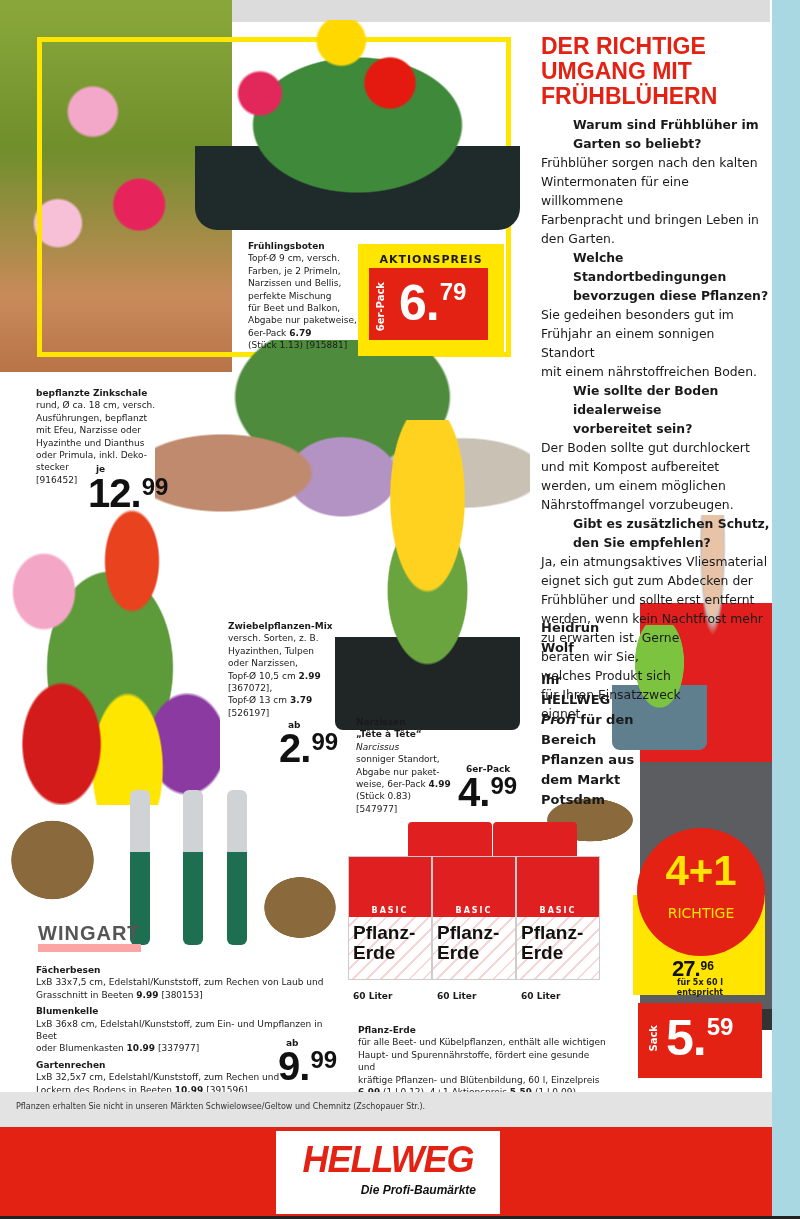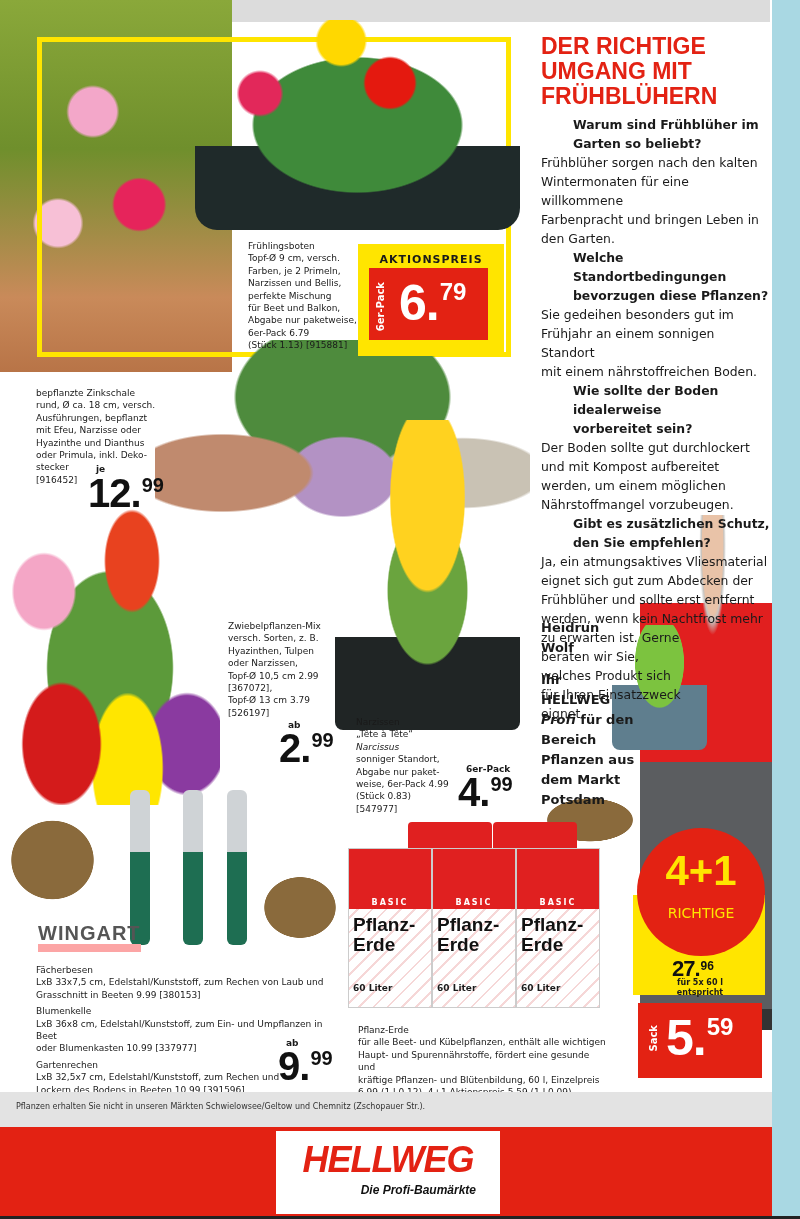--- a/index.html
+++ b/index.html
@@ -50,40 +50,40 @@
                 linear-gradient(180deg, transparent 17%, #e11f1f 17%, #e11f1f 48%, #5b5d60 48%, #5b5d60 96%, #333 96%); border-radius: 30px 30px 0 0; }
   .lavender { left: 612px; top: 625px; width: 95px; height: 125px;
     background: radial-gradient(ellipse at 50% 30%, #7cc33f 0 36%, transparent 37%),
                 linear-gradient(180deg, transparent 48%, #5f7e8e 48%); border-radius: 8px; }
   .soil1 { left: 0; top: 810px; width: 105px; height: 100px; background: radial-gradient(ellipse, #8a6a3c 0 55%, transparent 56%); }
   .soil2 { left: 250px; top: 865px; width: 100px; height: 85px; background: radial-gradient(ellipse, #8a6a3c 0 50%, transparent 51%); }
   .soil3 { left: 530px; top: 790px; width: 120px; height: 60px; background: radial-gradient(ellipse, #8a6a3c 0 50%, transparent 51%); }
   .tool { width: 20px; height: 155px; top: 790px; background: linear-gradient(180deg, #cfd3d6 0 40%, #1e6e52 40%); border-radius: 6px; }
 
   
-  .bag { width: 84px; height: 160px; background: repeating-linear-gradient(135deg, #fff 0 8px, #f6d7d7 8px 10px); border: 1px solid #ccc; }
+  .bag { width: 84px; height: 124px; background: repeating-linear-gradient(135deg, #fff 0 8px, #f6d7d7 8px 10px); border: 1px solid #ccc; margin-top: 8px; }
   .bag-top { height: 48px; background: #e02020; }
   .bag-basic { height: 12px; background: #e02020; color: #fff; font-size: 8px; text-align: center; letter-spacing: 2px; font-weight: bold; line-height: 12px; }
   .bag-name { font-family: "Liberation Sans", sans-serif; font-weight: bold; font-size: 19px; line-height: 20px; padding: 6px 4px 0; color: #111; }
   .bag-vol { font-size: 9px; font-weight: bold; padding: 28px 4px 0; }
   .bag-back { width: 84px; height: 40px; background: #e02020; border-radius: 4px 4px 0 0; }
 
   
   .h-title { font-family: "Liberation Sans", sans-serif; font-weight: bold; color: #e32213; font-size: 23px; line-height: 25px; }
   .q { font-weight: bold; font-size: 12.4px; line-height: 19px; margin-left: 32px; }
   .a { font-size: 12.4px; line-height: 19px; }
   .small { font-size: 9px; line-height: 12.4px; }
-  .small b { font-weight: normal; }
+  .small b { font-weight: bold; }
   .sig { font-weight: bold; font-size: 13px; line-height: 20px; }
 
   
   .price { font-family: "Liberation Sans", sans-serif; font-weight: bold; color: #111; line-height: 1; white-space: nowrap; }
   .price .main { font-size: 40px; letter-spacing: -1px; }
   .price .dot { font-size: 40px; }
-  .price .cents { font-size: 20px; vertical-align: top; position: relative; top: 2px; }
+  .price .cents { font-size: 24px; vertical-align: top; position: relative; top: 2px; }
   .price-label { font-size: 9px; font-weight: bold; margin-left: 8px; }
 
   .aktion-box { left: 358px; top: 244px; width: 146px; height: 112px; background: #ffe500; }
   .aktion-label { left: 358px; top: 253px; width: 146px; text-align: center; font-weight: bold; font-size: 11px; letter-spacing: 1px; }
   .aktion-red { left: 369px; top: 268px; width: 119px; height: 72px; background: #e32213; color: #fff; }
   .aktion-red .main, .aktion-red .cents, .aktion-red .dot { color: #fff; }
   .vert { writing-mode: vertical-rl; transform: rotate(180deg); font-size: 10px; font-weight: bold; color: #fff; }
 
   .deal-yellow { left: 633px; top: 895px; width: 132px; height: 100px; background: #ffe500; }
   .deal-circle { left: 637px; top: 828px; width: 128px; height: 128px; border-radius: 50%; background: #e32213; }

